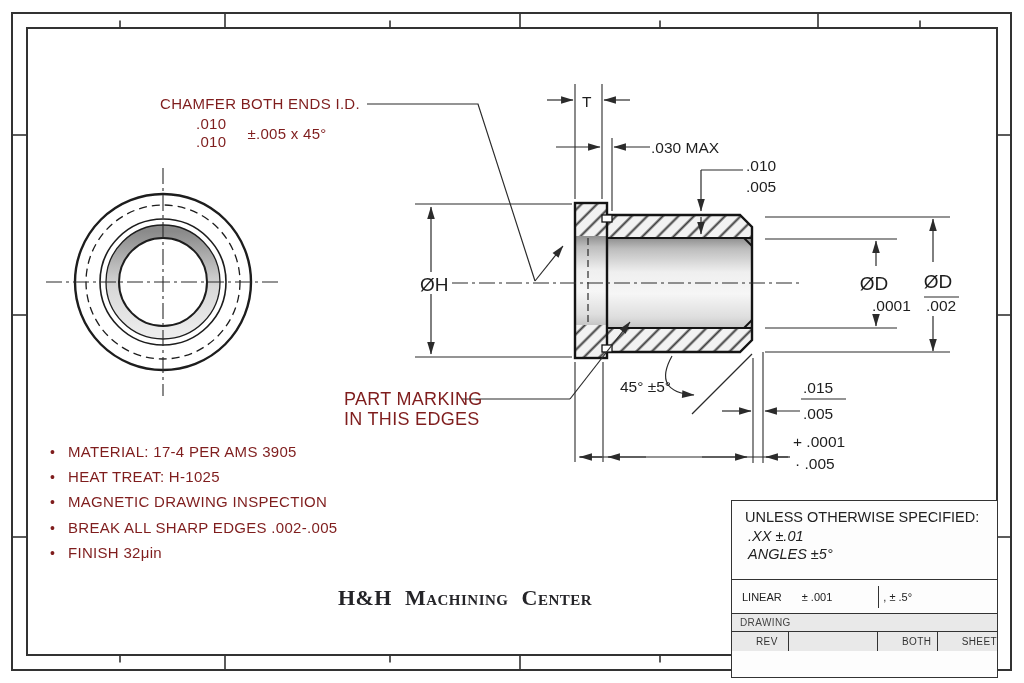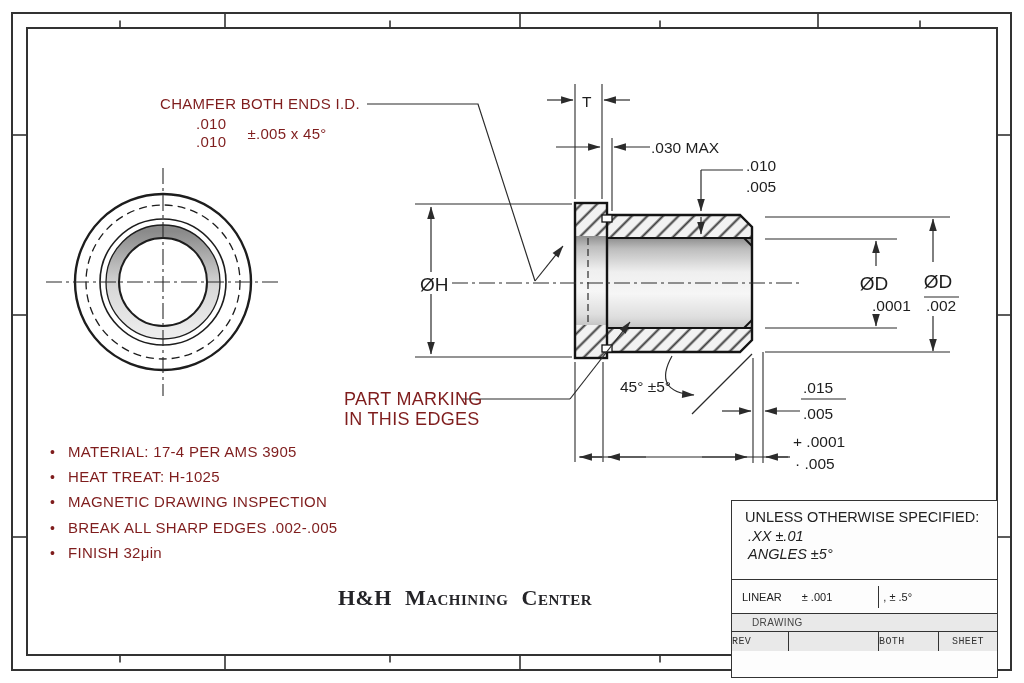--- a/index.html
+++ b/index.html
@@ -42,24 +42,24 @@
   }
   .tb-uos { height:78px; box-sizing:border-box; padding:7px 0 0 13px; font-size:14.5px; line-height:18.5px; }
   .tb-uos .tb-indent { padding-left:3px;font-style:italic; }
   .tb-linear { height:34px; box-sizing:border-box; border-top:1.6px solid #333;
     display:flex; align-items:center; font-size:11px; }
   .tb-linear .lbl { margin-left:10px; }
   .tb-linear .tol { margin-left:20px; }
   .tb-linear .vdiv { border-left:1.6px solid #333; height:22px; margin-left:46px; }
   .tb-linear .ang { margin-left:4px; }
   .tb-drawing { height:18px; box-sizing:border-box; border-top:1.4px solid #333;
-    background:#e9e9e9; font-size:10px; color:#444; padding:3px 0 0 20px; letter-spacing:.4px; }
+    background:#e9e9e9; font-size:10px; color:#444; padding:3px 0 0 8px; letter-spacing:.4px; }
   .tb-bottom { height:20px; box-sizing:border-box; border-top:1.4px solid #333;
     background:#e9e9e9; display:flex; font-size:10px; color:#333; letter-spacing:.4px; }
-  .tb-cell { box-sizing:border-box; padding:4px 0 0 0;font-family:Liberation Mono, monospace; }
+  .tb-cell { box-sizing:border-box; padding:4px 0 0 24px; }
   .tb-cell + .tb-cell { border-left:1.4px solid #333; }
   .tb-rev { width:56px; } .tb-blank { width:90px; } .tb-scale { width:60px; } .tb-sheet { flex:1;text-align:center; }
 </style>
 </head>
 <body>
 
 <div class="sheet">
 
   <svg class="layer" viewBox="0 0 1024 683">
     <defs>

